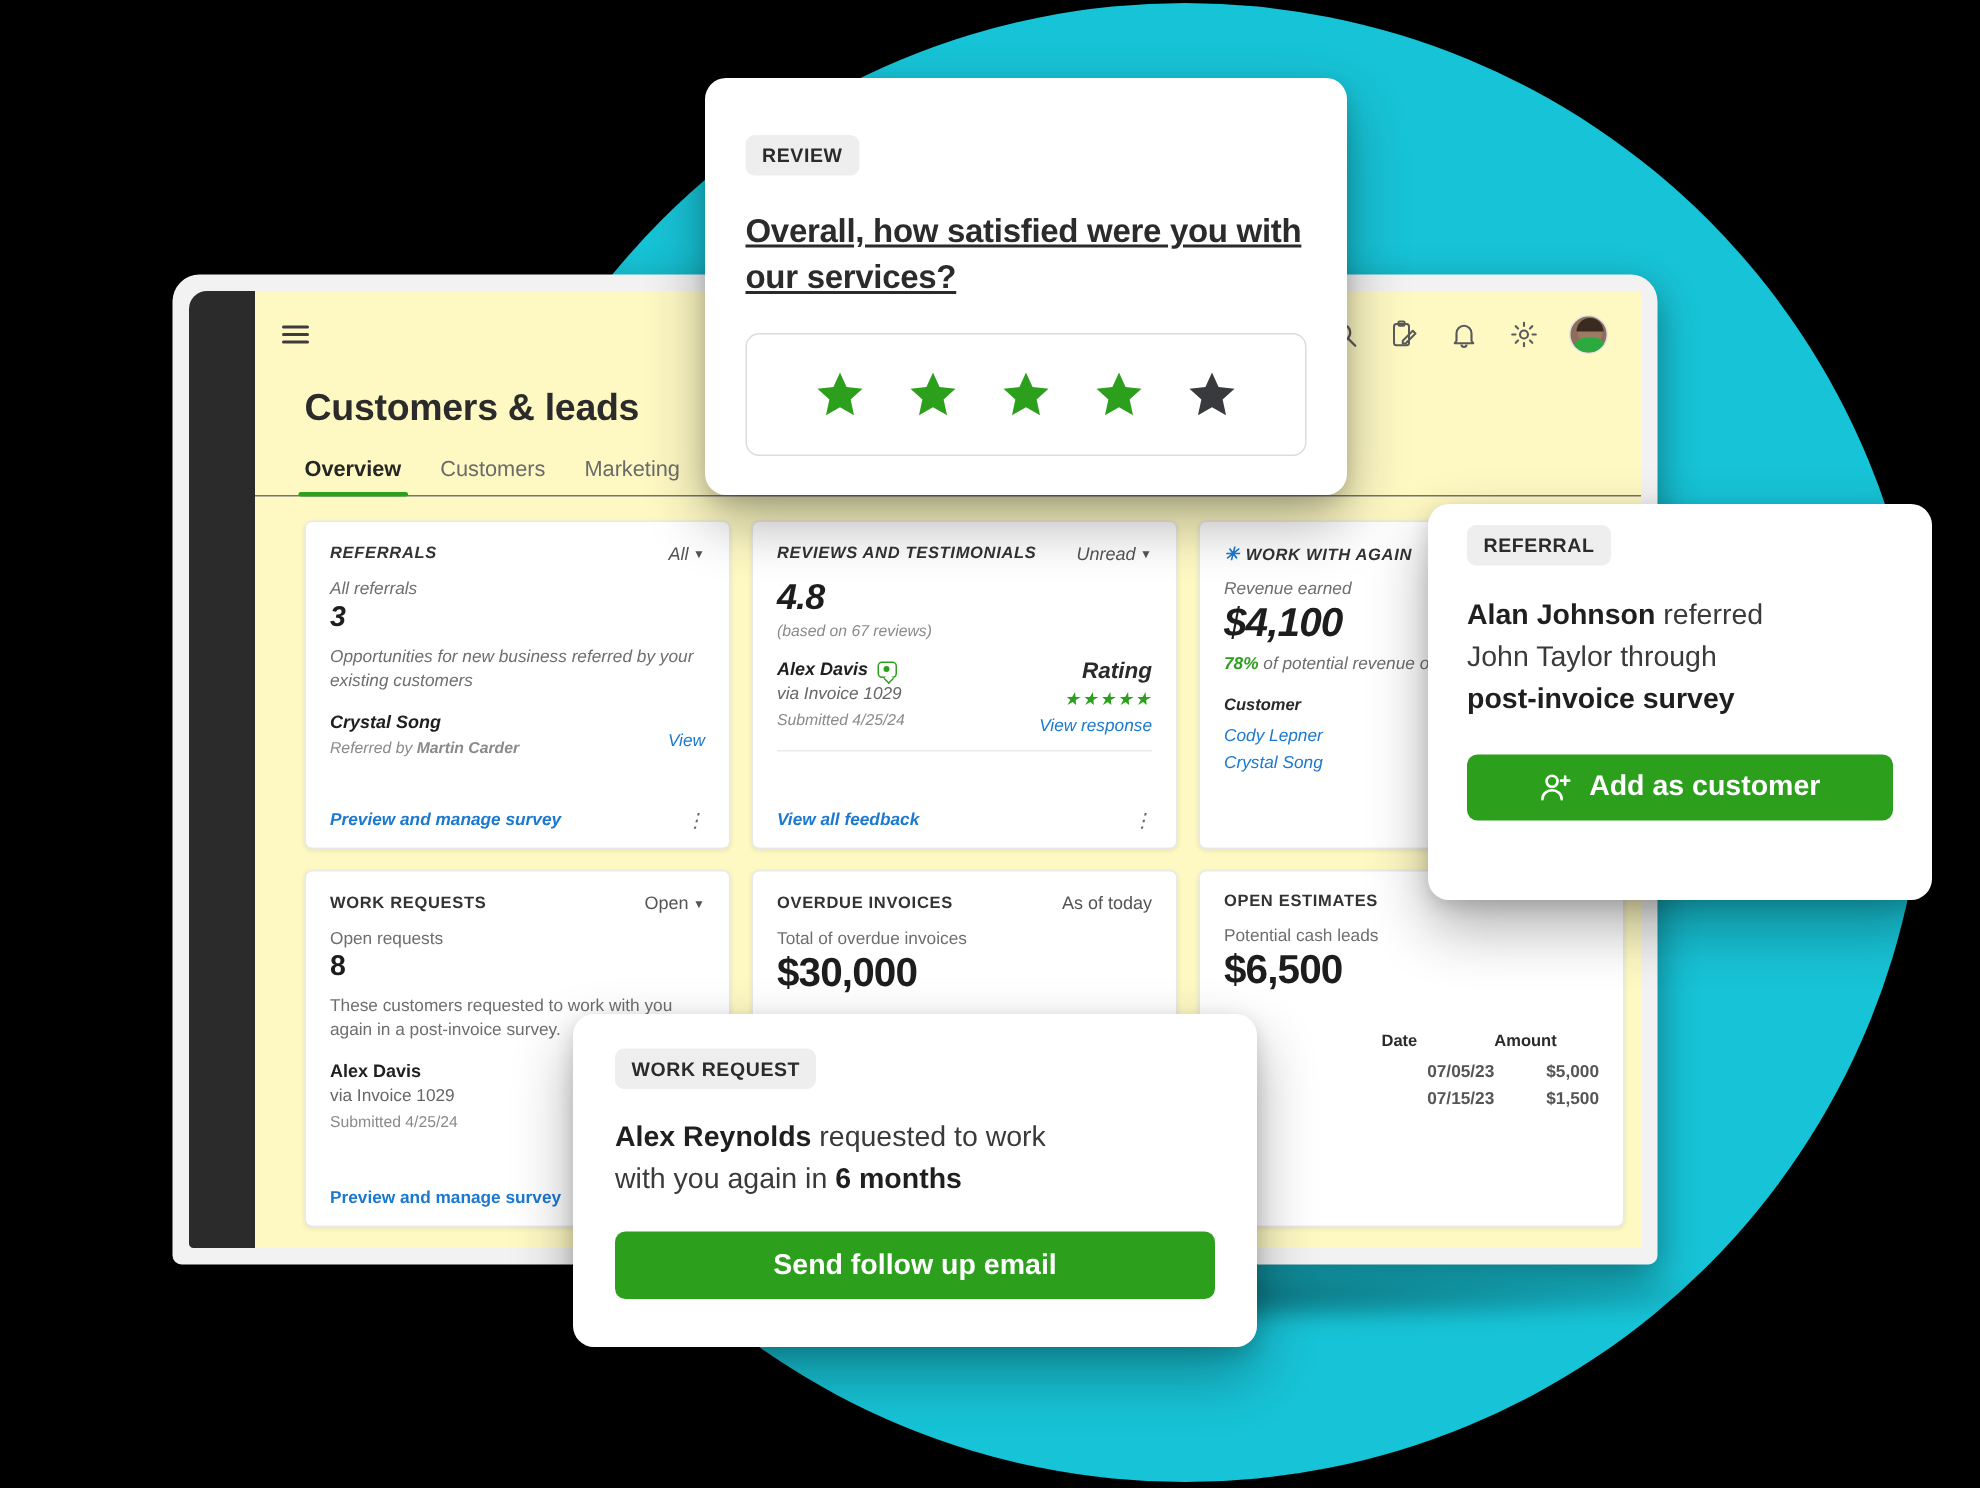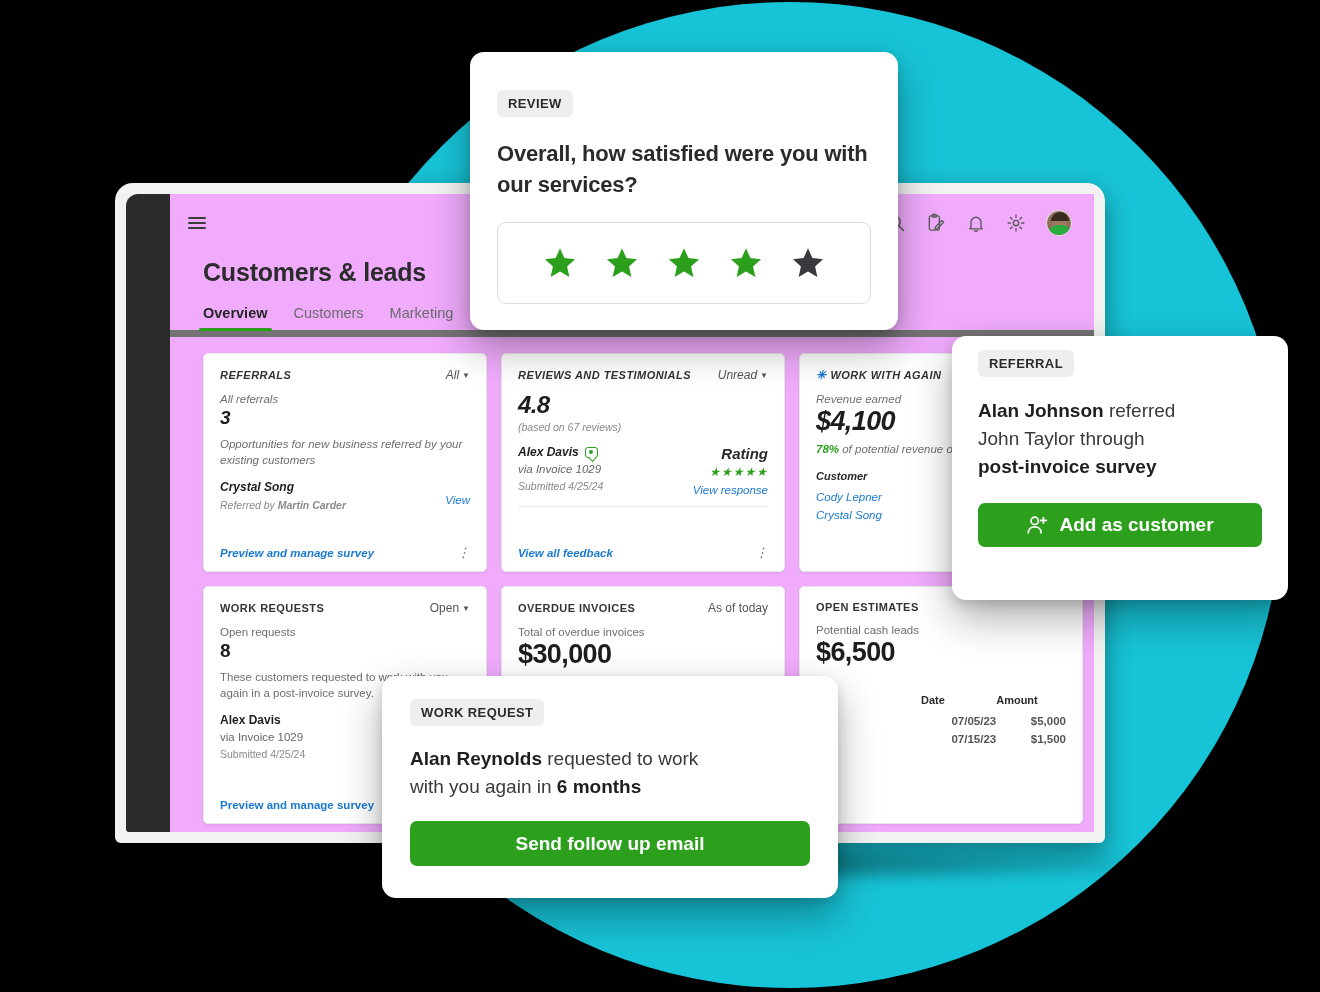--- a/index.html
+++ b/index.html
@@ -38,21 +38,21 @@
   .laptop-bezel {
     position: absolute; left: 126px; top: 194px;
     width: 968px; height: 638px;
     border-radius: 12px 12px 3px 3px;
     background: #2b2b2b;
     overflow: hidden;
   }
   .screen {
     position: absolute; left: 170px; top: 194px;
     width: 924px; height: 638px;
-    background: #f0abfc;
+    background: #fef9c3;
     overflow: hidden;
   }
 
   
   .app-topbar {
     position: relative; height: 58px; width: 100%;
     display: flex; align-items: center;
     padding: 0 22px 0 18px;
   }
   .hamburger { width: 18px; display: flex; flex-direction: column; gap: 3px; cursor: pointer; }
@@ -68,21 +68,21 @@
   .avatar .face { position: absolute; left: 5px; top: 3px; width: 16px; height: 16px; border-radius: 50%; background: #9c7b63; }
   .avatar .hair { position: absolute; left: 4px; top: 1px; width: 18px; height: 9px; border-radius: 9px 9px 0 0; background: #3a2a20; }
   .avatar .shirt { position: absolute; left: 1px; bottom: 0; width: 24px; height: 10px; border-radius: 10px 10px 0 0; background: #2bab3f; }
 
   .page-title {
     font-size: 25px; font-weight: 700; color: #2b2b2b;
     letter-spacing: -.2px; padding: 0 0 0 33px; margin-top: 6px;
   }
   .tabs {
     display: flex; gap: 26px; padding: 0 0 0 33px; margin-top: 18px;
-    border-bottom: 7px solid #737373; position: relative;
+    border-bottom: 1px solid #737373; position: relative;
   }
   .tab {
     font-size: 14.5px; color: #6b6b6b; padding-bottom: 9px;
     cursor: pointer; position: relative;
   }
   .tab.active { color: #262626; font-weight: 600; }
   .tab.active:after {
     content: ""; position: absolute; left: -4px; right: -4px; bottom: -1px;
     height: 3px; background: #2ca01c; border-radius: 2px;
   }
@@ -172,21 +172,21 @@
   }
   .stars-box {
     border: 1px solid #dcdcdc; border-radius: 9px;
     display: flex; align-items: center; justify-content: center; gap: 28px;
   }
   .star { width: 34px; height: 34px; display: block; }
   .star svg { width: 100%; height: 100%; display: block; }
 
   
   #pop-review { left: 470px; top: 52px; width: 428px; height: 278px; padding: 38px 27px; }
-  #pop-review .pop-q { margin-top: 21px; }
+  #pop-review .pop-q { margin-top: 21px; text-decoration: underline; }
   #pop-review .stars-box { margin-top: 22px; height: 82px; }
 
   
   #pop-referral { left: 952px; top: 336px; width: 336px; height: 264px; padding: 14px 26px; }
   #pop-referral .pop-t { margin-top: 20px; }
   #pop-referral .btn-green { margin-top: 22px; height: 44px; }
 
   
   #pop-workreq { left: 382px; top: 676px; width: 456px; height: 222px; padding: 23px 28px; }
   #pop-workreq .pop-t { margin-top: 19px; }
@@ -437,21 +437,21 @@
             <path d="M19 4v6M16 7h6"></path>
           </svg>
       </span>
       <span>Add as customer</span>
     </button>
   </div>
 
   <div class="pop" id="pop-workreq">
     <span class="chip">WORK REQUEST</span>
     <div class="pop-t">
-      <b>Alan Reynolds</b><span> requested to work</span><br>
+      <b>Alex Reynolds</b><span> requested to work</span><br>
       <span>with you again in </span><b>6 months</b>
     </div>
     <button class="btn-green">
       <span>Send follow up email</span>
     </button>
   </div>
 
 </div>
 
 </body></html>

